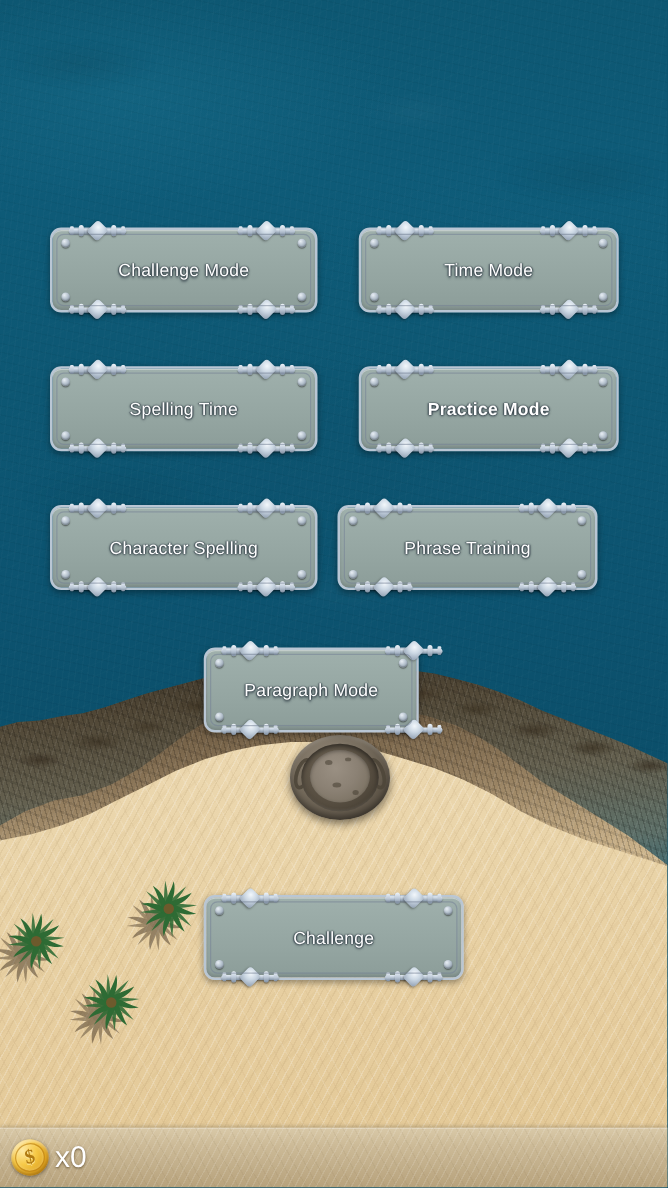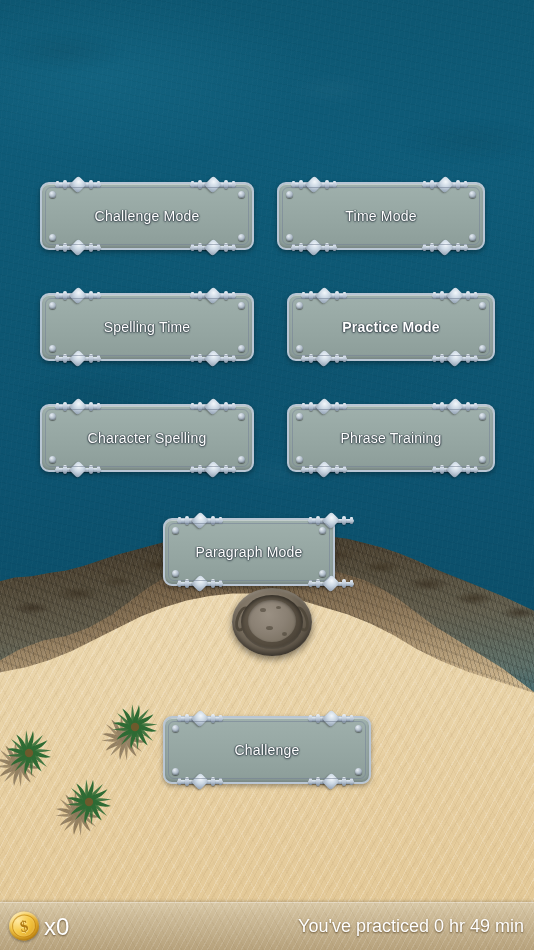--- a/index.html
+++ b/index.html
@@ -606,21 +606,21 @@
         <div class="clasp" style="left:148px;bottom:-6px;">
           <div class="bar"></div>
           <div class="cap c1"></div>
           <div class="cap c2"></div>
           <div class="stud s1"></div>
           <div class="stud s2"></div>
           <div class="boss"></div>
         </div>
         <div class="btn-label">Challenge Mode</div>
       </div>
-      <div class="btn" style="left: 277px; top: 182px; width: 208px; height: 68px;">
+      <div class="btn" style="left: 287px; top: 182px; width: 208px; height: 68px;">
         <div class="rivet tl"></div>
         <div class="rivet tr"></div>
         <div class="rivet bl"></div>
         <div class="rivet br"></div>
         <div class="clasp" style="left:12px;top:-6px;">
           <div class="bar"></div>
           <div class="cap c1"></div>
           <div class="cap c2"></div>
           <div class="stud s1"></div>
           <div class="stud s2"></div>
@@ -762,21 +762,21 @@
         <div class="clasp" style="left:148px;bottom:-6px;">
           <div class="bar"></div>
           <div class="cap c1"></div>
           <div class="cap c2"></div>
           <div class="stud s1"></div>
           <div class="stud s2"></div>
           <div class="boss"></div>
         </div>
         <div class="btn-label">Character Spelling</div>
       </div>
-      <div class="btn" style="left: 287px; top: 404px; width: 208px; height: 68px;">
+      <div class="btn" style="left: 270px; top: 404px; width: 208px; height: 68px;">
         <div class="rivet tl"></div>
         <div class="rivet tr"></div>
         <div class="rivet bl"></div>
         <div class="rivet br"></div>
         <div class="clasp" style="left:12px;top:-6px;">
           <div class="bar"></div>
           <div class="cap c1"></div>
           <div class="cap c2"></div>
           <div class="stud s1"></div>
           <div class="stud s2"></div>
@@ -892,16 +892,15 @@
     <div class="bottombar-tex"></div>
 
     <div class="coin-wrap">
       <div class="coin">
         <div class="coin-rim"></div>
         <div class="coin-sym">$</div>
       </div>
       <span class="coin-count">x0</span>
     </div>
 
-    <div class="practice-text">You've practiced 0 hr 49 min</div>
   </div>
 
 </div>
 
 </body></html>

